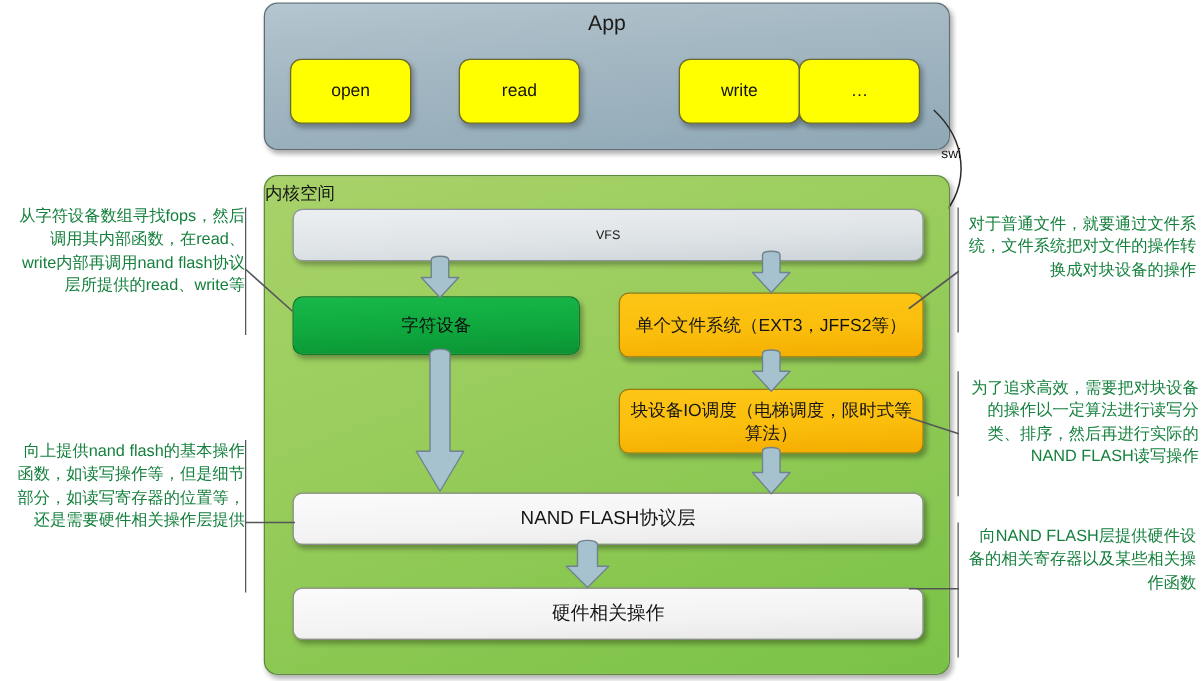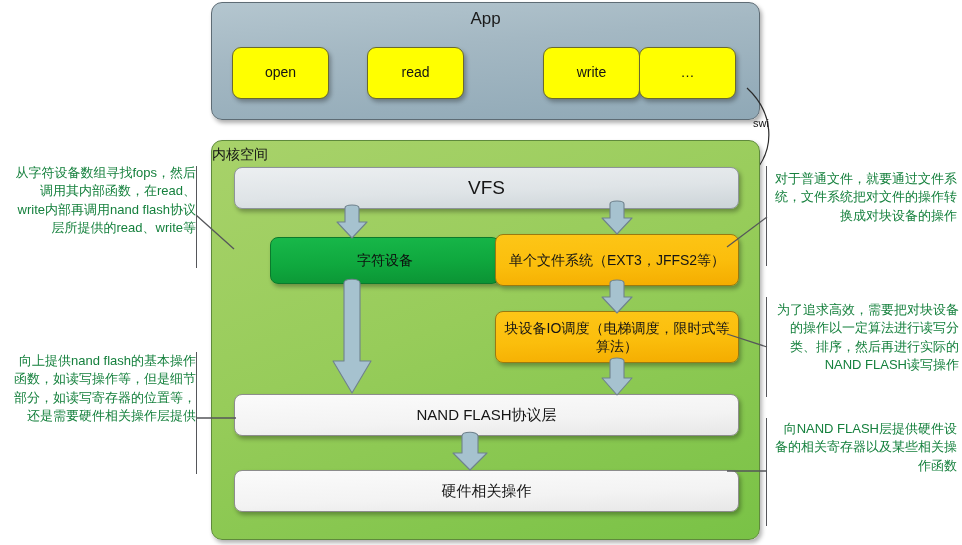--- a/index.html
+++ b/index.html
@@ -104,21 +104,21 @@
     display: flex;
     align-items: center;
     justify-content: center;
     text-align: center;
     line-height: 1.3;
     box-shadow: 2px 3px 4px rgba(0,0,0,0.30);
   }
   .grey-box {
     background: linear-gradient(178deg, #eceff1 0%, #dfe4e7 55%, #ccd4d8 100%);
     border: 1px solid #8d9499;
-    font-size: 19px;
+    font-size: 10px;
     color: #151515;
   }
   .plain-grey-box {
     background: linear-gradient(178deg, #fbfbfb 0%, #f3f3f3 60%, #e7e7e7 100%);
     border: 1px solid #8d8d8d;
     font-size: 15px;
     color: #151515;
   }
   .green-box {
     background: linear-gradient(178deg, #18b84a 0%, #0fa83e 55%, #0b9334 100%);
@@ -128,21 +128,21 @@
   }
   .orange-box {
     background: linear-gradient(178deg, #fdc617 0%, #fbbe0c 55%, #f4ac00 100%);
     border: 1px solid #9a7a10;
     font-size: 14px;
     color: #151515;
     padding: 0 6px;
   }
 
   #vfs-box           { left: 22px;  top: 26px;  width: 505px; height: 42px; }
-  #chardev-box       { left: 22px;  top: 96px;  width: 230px; height: 47px; margin-left: 36px; }
+  #chardev-box       { left: 22px;  top: 96px;  width: 230px; height: 47px; }
   #filesystem-box    { left: 283px; top: 93px;  width: 244px; height: 52px; }
   #blockio-box       { left: 283px; top: 170px; width: 244px; height: 52px; }
   #nandproto-box     { left: 22px;  top: 253px; width: 505px; height: 42px; }
   #hardwareops-box   { left: 22px;  top: 329px; width: 505px; height: 42px; }
 
   
   .block-arrow {
     position: absolute;
   }
   .block-arrow svg { display: block; overflow: visible; }

